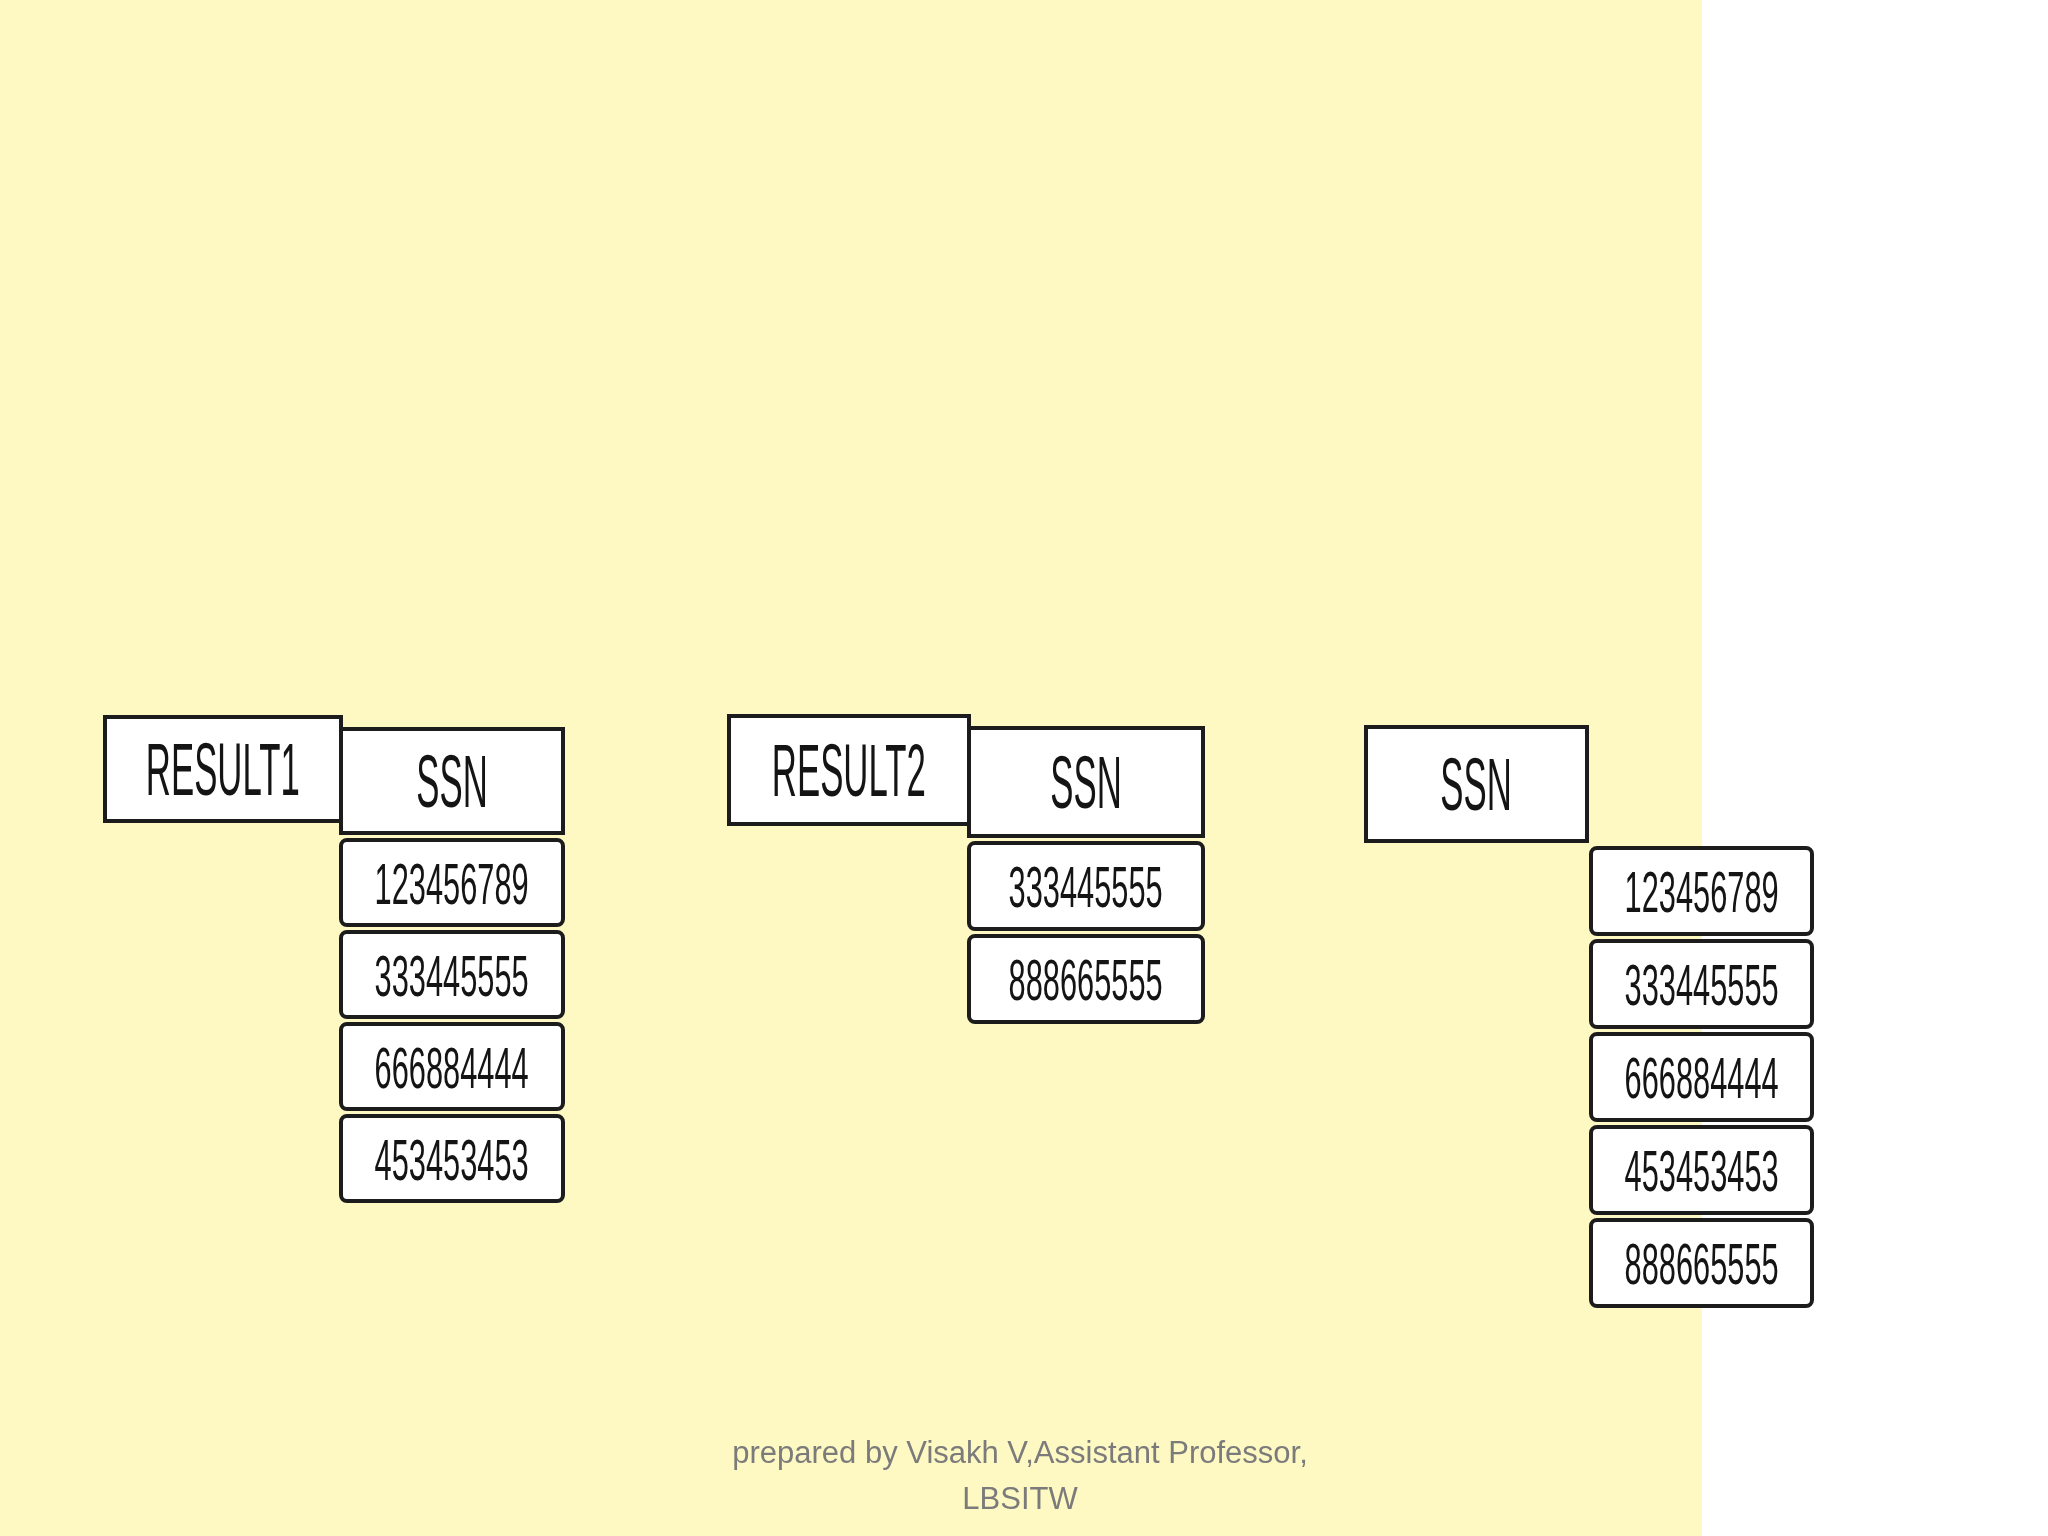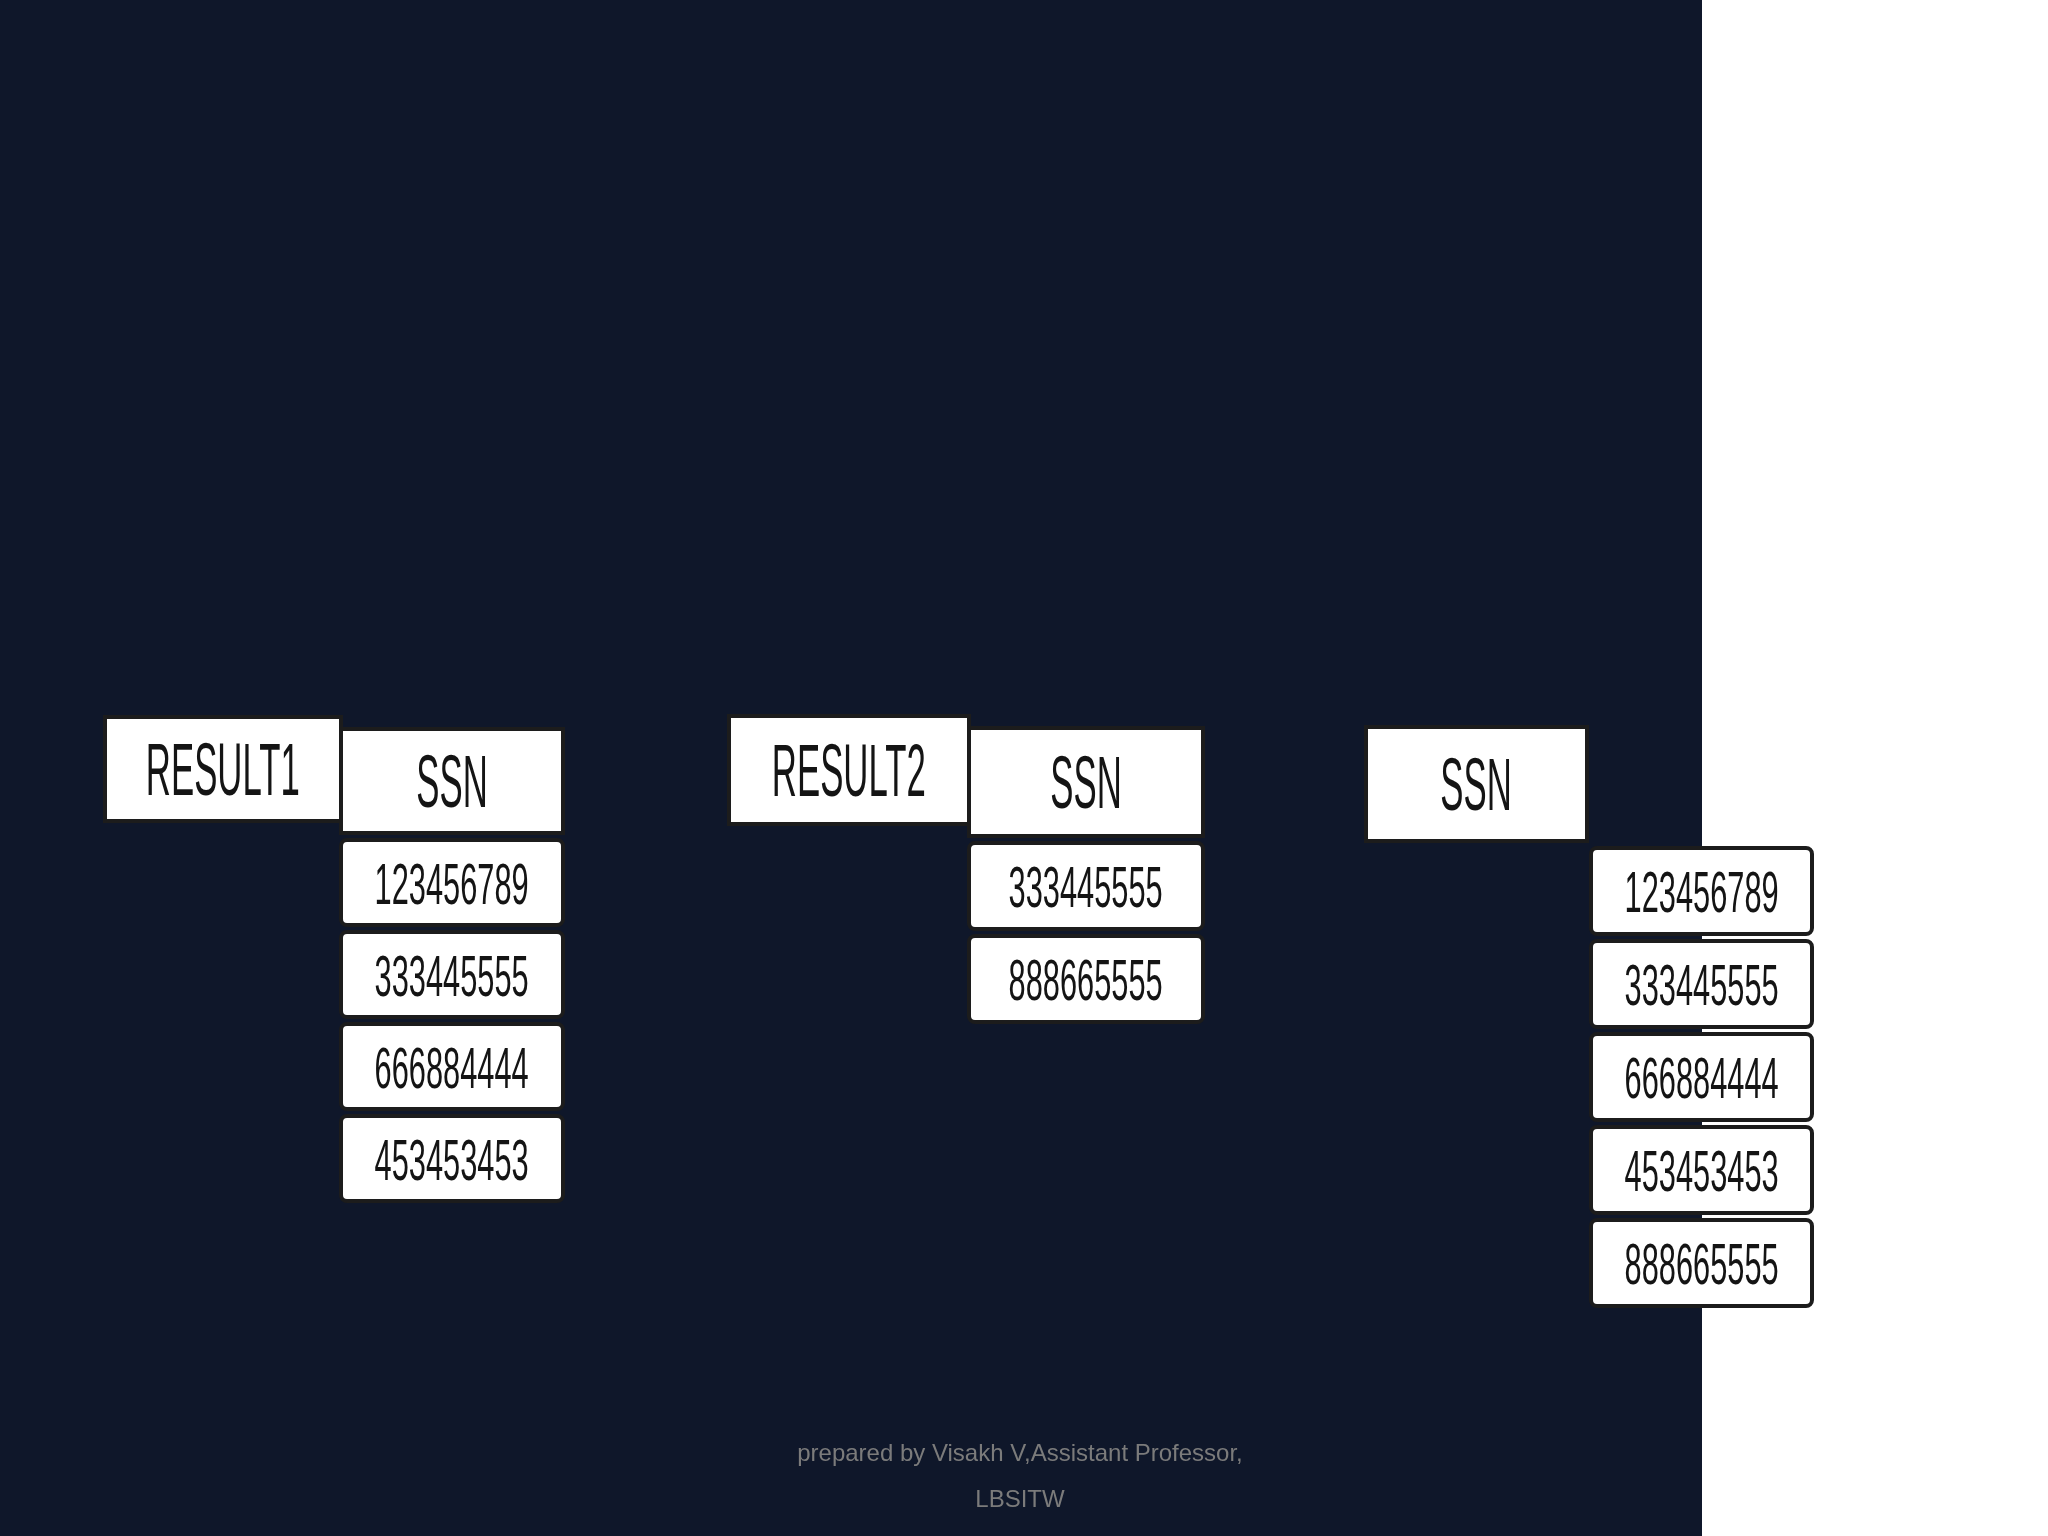--- a/index.html
+++ b/index.html
@@ -8,21 +8,21 @@
     width: 2048px;
     height: 1536px;
     background: #ffffff;
     font-family: "Liberation Sans", "DejaVu Sans", sans-serif;
     overflow: hidden;
   }
   .slide {
     position: relative;
     width: 1702px;
     height: 1536px;
-    background: #0f172a;
+    background: #fef9c3;
   }
   .tbl { position: absolute; }
 
   
   .t1 { left: 103px; top: 715px; --lw: 240px; --rw: 226px; --hh: 108px; --rh: 89px; }
   .t2 { left: 727px; top: 714px; --lw: 244px; --rw: 238px; --hh: 112px; --rh: 90px; }
   .t3 { left: 1368px; top: 713px; --lw: 225px; --rw: 225px; --hh: 118px; --rh: 90px; }
 
   .hdr { display: flex; }
   .cell {
@@ -45,21 +45,21 @@
   .htxt { font-size: 74px; transform: scaleX(0.47); letter-spacing: 0; }
   .dtxt { font-size: 57px; transform: scaleX(0.54); padding-top: 2px; }
 
   .footer {
     position: absolute;
     left: 520px;
     top: 1430px;
     width: 1000px;
     text-align: center;
     color: #7b7b7b;
-    font-size: 24px;
+    font-size: 31px;
     line-height: 46px;
   }
 </style>
 </head>
 <body>
 
 <div class="slide">
 
   <div class="tbl t1">
     <div class="hdr">

